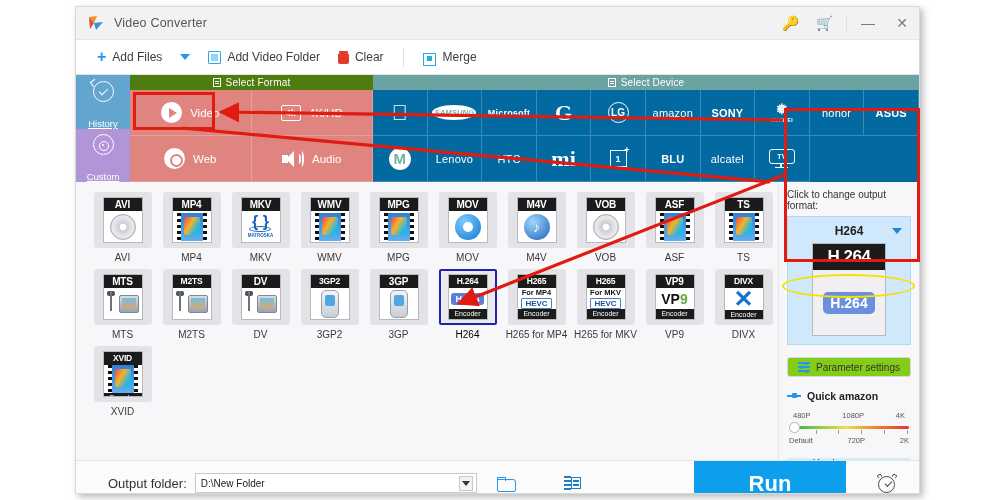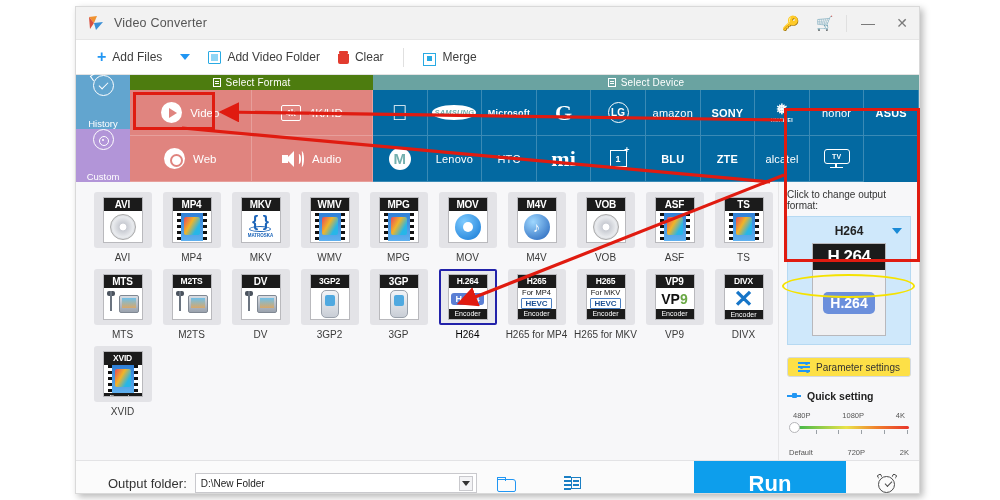--- a/index.html
+++ b/index.html
@@ -59,22 +59,22 @@
   .trash::after { content:""; position:absolute; left:1px; top:0; width:9px; height:3px; background:#e23b2e; border-radius:1px; }
   .tool-div { width: 1px; height: 19px; background: #e0e0e0; margin: 0 10px; }
   .merge-icon { width: 14px; height: 13px; position: relative; }
   .merge-icon::before { content:""; position:absolute; left:0; top:2px; width:11px; height:11px; border:1.6px solid #29aae3; }
   .merge-icon::after { content:""; position:absolute; left:4px; top:5px; width:5px; height:5px; background:#29aae3; }
 
   
   .strip { display: flex; height: 107px; }
   .side-col { width: 54px; }
   .side-btn {
-    height: 50px; display: flex; flex-direction: column; align-items: center; justify-content: space-between;
-    color: #ffffff; font-size: 9.5px; gap: 16px;
+    height: 50px; display: flex; flex-direction: column; align-items: center; justify-content: flex-end;
+    color: #ffffff; font-size: 9.5px; gap: 16px; text-decoration: underline;
   }
   .side-history { background: #62a5cf; height: 54px; }
   .side-custom { background: #b295d8; height: 53px; }
   .ring { width: 21px; height: 21px; border: 1.8px solid #fff; border-radius: 50%; position: relative; }
   .ring .tick { position: absolute; left: 5px; top: 6px; width: 9px; height: 5px; border-left: 1.8px solid #fff; border-bottom: 1.8px solid #fff; transform: rotate(-45deg); }
   .ring .arrow { position: absolute; left: -3px; top: -2px; width: 6px; height: 6px; border-left: 1.8px solid #fff; border-top: 1.8px solid #fff; transform: rotate(-35deg); }
   .gear { width: 21px; height: 21px; border: 1.8px solid #fff; border-radius: 50%; position: relative; }
   .gear::before { content:""; position:absolute; left:5.5px; top:5.5px; width:8px; height:8px; border:1.8px solid #fff; border-radius:50%; }
   .gear::after { content:""; position:absolute; left:8.5px; top:8.5px; width:2px; height:2px; background:#fff; border-radius:50%; }
 
@@ -149,21 +149,21 @@
     width: 40px; height: 46px; background: #fff; border: 1px solid #b9b9bd;
     display: flex; flex-direction: column; align-items: center; overflow: hidden; position: relative;
   }
   .ic-head {
     width: 100%; background: #1b1b1b; color: #fff; font-size: 10px; font-weight: bold;
     text-align: center; line-height: 13px; letter-spacing: -.2px;
   }
   .ic-head.small { font-size: 8.5px; }
   .ic-body { flex: 1; width: 100%; display:flex; align-items:center; justify-content:center; position: relative; background:#fff; }
   .ic-foot { width: 100%; background:#1b1b1b; color:#fff; font-size: 7px; text-align:center; line-height: 10px; }
-  .ic-sub { font-size: 7.5px; color: #111; font-weight: normal; line-height: 9px; }
+  .ic-sub { font-size: 7.5px; color: #111; font-weight: bold; line-height: 9px; }
   .hevc-box { border: 1px solid #4a7fc1; color: #1b4f93; font-size: 8px; font-weight: bold; padding: 0 3px; border-radius: 1px; }
   .h264-pill { background: #5b7fd4; color: #fff; font-size: 9px; font-weight: bold; border-radius: 3px; padding: 1px 4px; }
   .film { width: 30px; height: 28px; background: linear-gradient(#2f7fd6, #5fb0ef); position: relative; }
   .film::before { content:""; position:absolute; left:0; top:0; width:4px; height:100%; background: repeating-linear-gradient(#111 0 3px, #fff 3px 6px); }
   .film::after { content:""; position:absolute; right:0; top:0; width:4px; height:100%; background: repeating-linear-gradient(#111 0 3px, #fff 3px 6px); }
   .film .blob { position:absolute; left:7px; top:4px; width:16px; height:18px; background: linear-gradient(120deg,#e8465a,#f0b429 40%,#27b6e8 75%); border-radius: 2px; }
   .disc { width: 26px; height: 26px; border-radius: 50%; background: radial-gradient(circle, #fff 18%, #c9ccd3 22%, #e9ebee 60%, #b5b9c1 100%); border:1px solid #aaa; }
   .matroska { display:flex; flex-direction:column; align-items:center; }
   .matroska .br { color:#1a63b8; font-size: 16px; font-weight: bold; line-height: 14px; }
   .matroska .oval { width: 22px; height: 6px; border:1.5px solid #1a63b8; border-radius:50%; margin-top:-3px; }
@@ -188,21 +188,21 @@
   .preview-head { display:flex; align-items:center; justify-content:center; position:relative; height: 17px; }
   .preview-name { font-size: 12px; font-weight: bold; color:#222; }
   .preview-caret { position:absolute; right:2px; top:6px; width:0;height:0;border-left:5px solid transparent;border-right:5px solid transparent;border-top:6px solid #1a8ad6; }
   .preview-card { width: 74px; height: 93px; margin: 4px auto 0 auto; background:#fff; border:1px solid #b8b8bc; display:flex; flex-direction:column; }
   .pc-head { background:#1b1b1b; color:#fff; font-size:17px; font-weight:bold; text-align:center; line-height: 26px; letter-spacing:-.5px; }
   .pc-body { flex:1; background:#f0f0f2; display:flex; align-items:center; justify-content:center; }
   .pc-pill { background:#6b8fdc; color:#fff; font-size:14px; font-weight:bold; border-radius:5px; padding:3px 7px; }
 
   .param-btn {
     margin-top: 12px; height: 20px; display:flex; align-items:center; justify-content:center; gap:6px;
-    background: #fde047; border:1px solid #d4dae1; border-radius:3px; font-size:10px; color:#333;
+    background: #84cc16; border:1px solid #d4dae1; border-radius:3px; font-size:10px; color:#333;
   }
   .param-icon { width:12px; height:10px; position:relative; }
   .param-icon i { position:absolute; left:0; height:2px; background:#2196f3; }
   .param-icon i:nth-child(1){ top:0; width:12px; }
   .param-icon i:nth-child(2){ top:4px; width:12px; }
   .param-icon i:nth-child(3){ top:8px; width:12px; }
   .param-icon b { position:absolute; width:3px;height:3px;background:#2196f3;border-radius:50%; }
   .param-icon b:nth-of-type(1){ left:7px; top:-0.5px; }
   .param-icon b:nth-of-type(2){ left:2px; top:3.5px; }
   .param-icon b:nth-of-type(3){ left:8px; top:7.5px; }
@@ -213,21 +213,21 @@
   .quick-ico::after{content:"";position:absolute;left:5px;top:1px;width:5px;height:5px;background:#2196f3;border-radius:1px;}
   .quick-label { font-size:10.5px; color:#222; font-weight:bold; }
 
   .slider-wrap { margin-top: 9px; padding: 0 2px; }
   .slider-top { display:flex; justify-content:space-between; font-size:7.5px; color:#555; padding: 0 4px; }
   .slider-track { position: relative; height: 10px; margin-top: 2px; }
   .slider-bar { position:absolute; left:6px; right:0; top:4px; height:3px; background: linear-gradient(90deg,#39b54a,#e9e34a 45%,#f07f2d 72%,#e8352b); border-radius:2px; }
   .slider-knob { position:absolute; left:0; top:0; width:11px; height:11px; background:#fff; border:1px solid #b5b5b9; border-radius:50%; }
   .slider-ticks { position:absolute; left:6px; right:0; top:8px; height:4px; }
   .slider-ticks i { position:absolute; top:0; width:1px; height:4px; background:#9aa0a6; }
-  .slider-bot { display:flex; justify-content:space-between; font-size:7.5px; color:#555; margin-top: 16px; }
+  .slider-bot { display:flex; justify-content:space-between; font-size:7.5px; color:#555; margin-top: 4px; }
 
   .hw-btn { margin-top: 13px; height: 22px; background:#d6ecfb; border-radius:3px; display:flex; align-items:center; gap:6px; padding-left:7px; font-size:10px; color:#222; }
   .hw-ico { width:13px;height:13px;background:#2196f3;border-radius:2px;position:relative; }
   .hw-ico::after { content:""; position:absolute; left:3px;top:3px;width:7px;height:7px;border:1.6px solid #fff;border-radius:1px; }
   .gpu-row { display:flex; gap:6px; margin-top: 7px; }
   .gpu-btn { flex:1; height:19px; border:1px solid #e0e0e2; border-radius:3px; display:flex;align-items:center;justify-content:center;gap:4px;font-size:8.5px;color:#c2c2c6; }
   .gpu-eye { width:11px;height:8px;border:1.2px solid #d3d3d6;border-radius:50% 0 50% 0; }
   .gpu-oval { width:14px;height:9px;border:1.2px solid #d3d3d6;border-radius:50%; font-size:5px; display:flex;align-items:center;justify-content:center; }
 
   
@@ -392,21 +392,20 @@
             </div>
           <div class="dev-cell thin">Lenovo</div>
           <div class="dev-cell thin">HTC</div>
           <div class="dev-cell">
               <span class="g-glyph">mi</span>
             </div>
           <div class="dev-cell">
               <span class="oneplus">1</span>
             </div>
           <div class="dev-cell">BLU</div>
-          <div class="dev-cell">ZTE</div>
           <div class="dev-cell thin">alcatel</div>
           <div class="dev-cell">
             <span class="tvbox">
               <span class="scr">TV</span>
               <i class="stand"></i>
                 <i class="base"></i>
             </span>
           </div>
         </div>
       </div>
@@ -725,21 +724,21 @@
               <i></i>
               <b></b>
               <b></b>
               <b></b>
             </span>
           <span>Parameter settings</span>
         </div>
 
         <div class="quick-row">
           <span class="quick-ico"></span>
-          <span class="quick-label">Quick setting</span>
+          <span class="quick-label">Quick amazon</span>
         </div>
 
         <div class="slider-wrap">
           <div class="slider-top">
             <span>480P</span>
             <span>1080P</span>
             <span>4K</span>
           </div>
           <div class="slider-track">
             <div class="slider-bar"></div>

